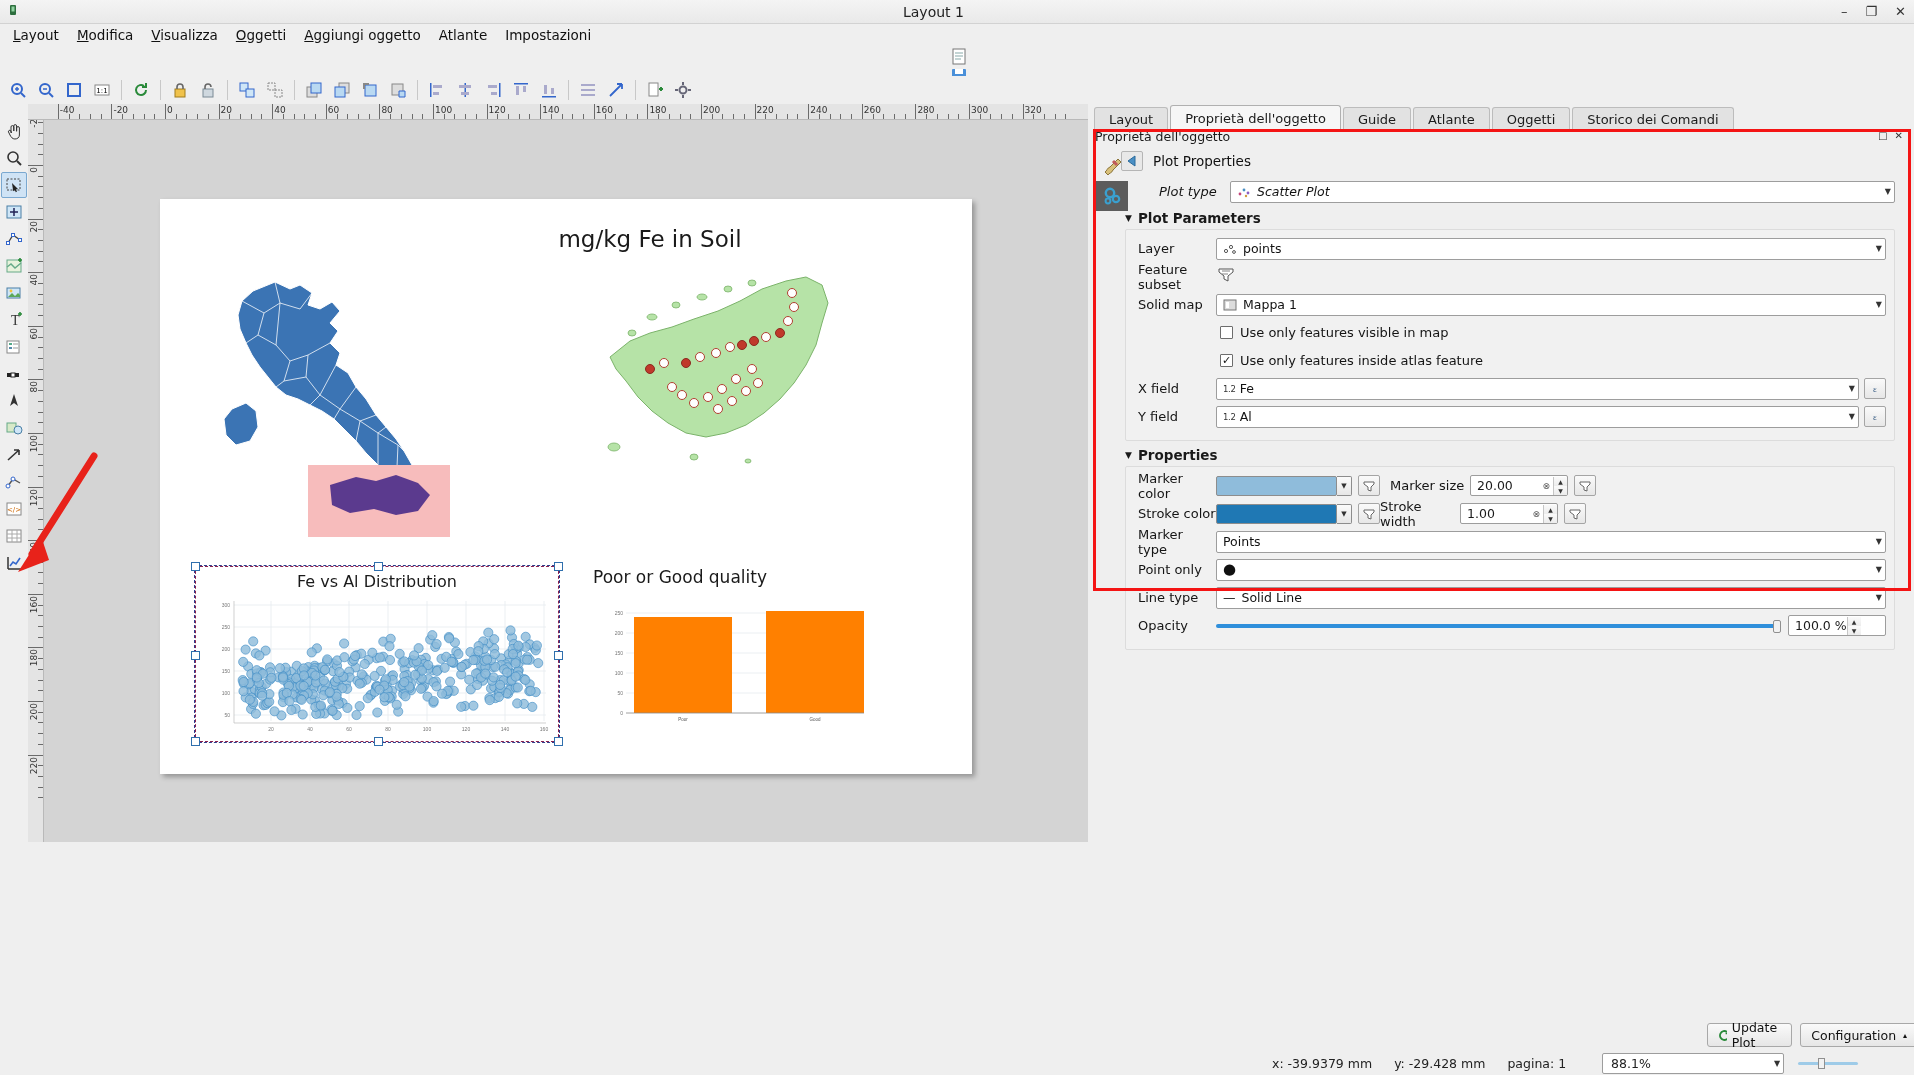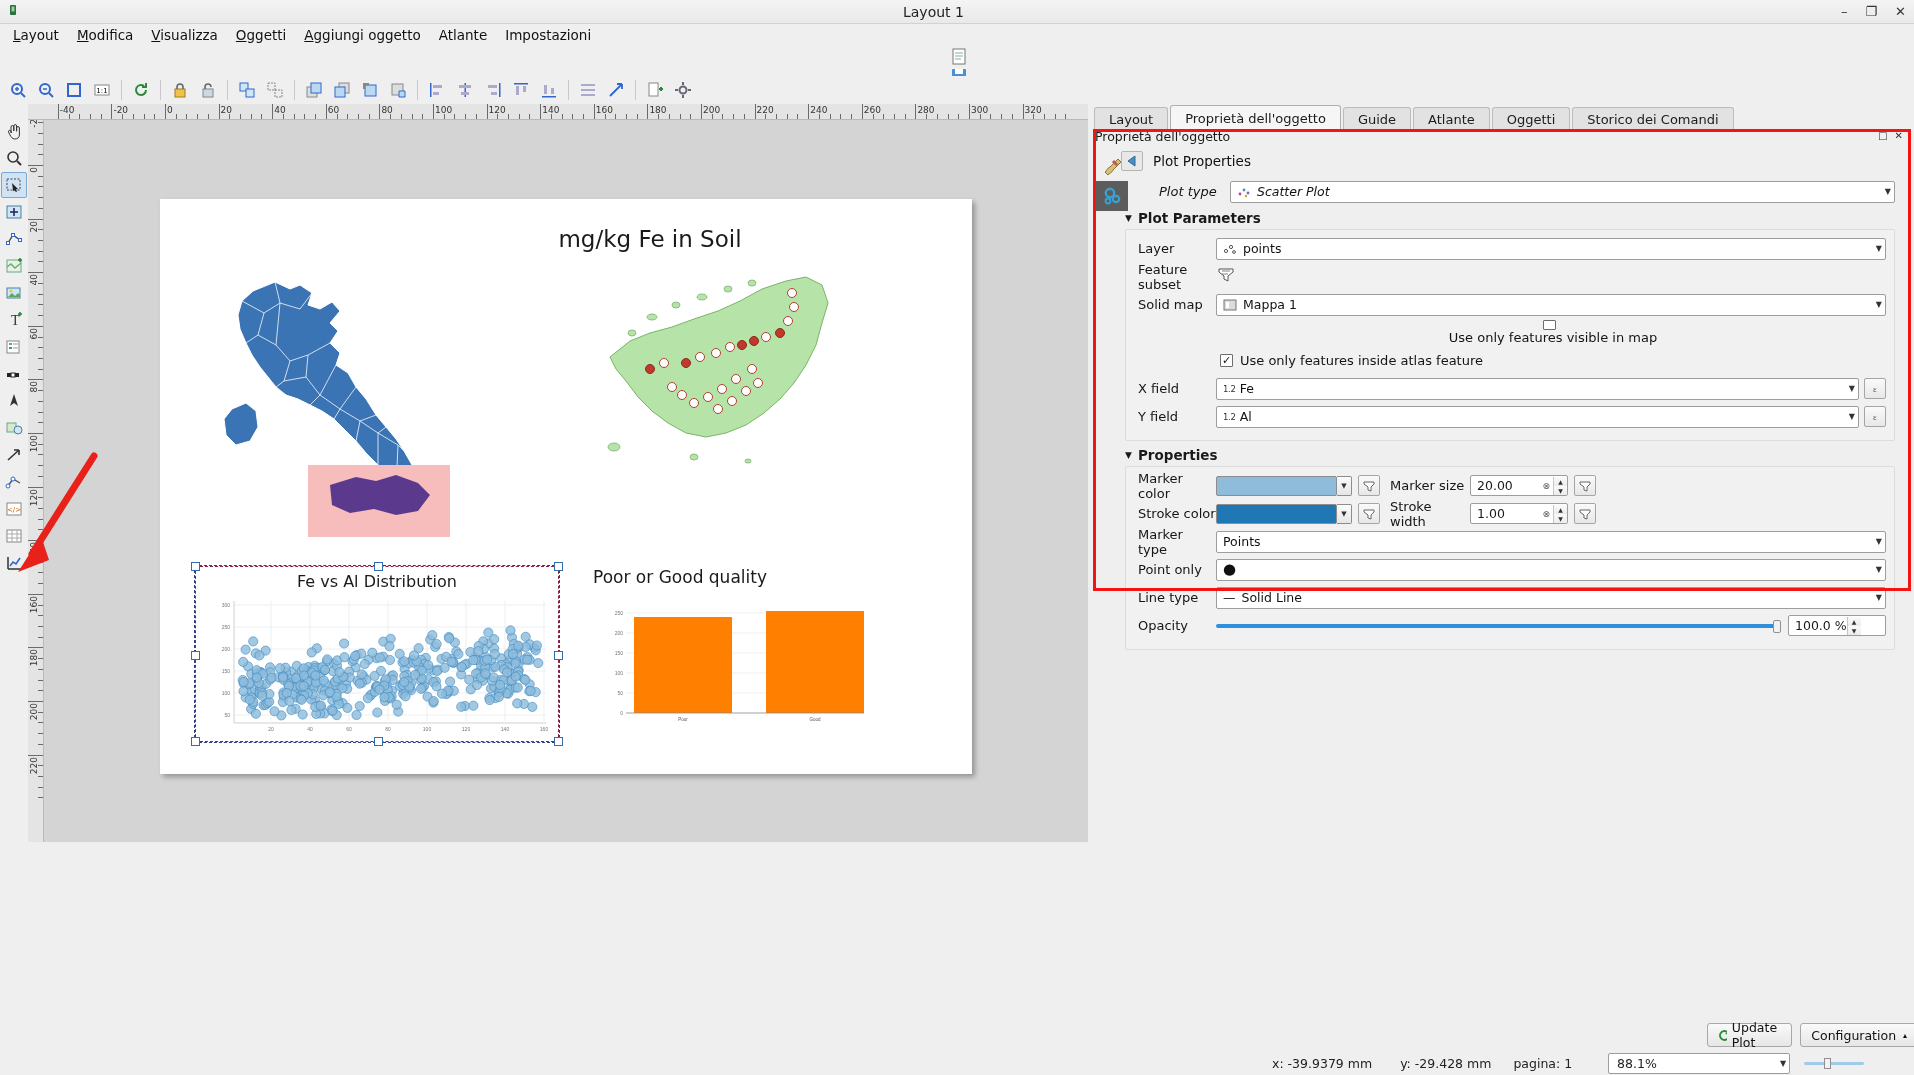--- a/index.html
+++ b/index.html
@@ -1499,21 +1499,21 @@
           <div class="combo" style="flex:1;">
             <svg width="14" height="12" style="margin-right:6px;">
                 <rect x="1" y="1" width="12" height="10" fill="#dcdcdc" stroke="#777"></rect>
                 <rect x="3" y="3" width="3" height="6" fill="#fff"></rect>
               </svg>
             <span>Mappa 1</span>
             <span class="cap">▼</span>
           </div>
         </div>
 
-        <div class="row" style="margin-left:86px;flex-direction:column;">
+        <div class="row" style="margin-left:86px;">
           <span class="chk">
               <span></span>
             </span>
           <span class="lbl">Use only features visible in map</span>
         </div>
 
         <div class="row" style="margin-left:86px;">
           <span class="chk">
               <span>✓</span>
             </span>
@@ -1586,21 +1586,21 @@
           <div class="lbl" style="width:78px; margin-left:4px;">Stroke color</div>
           <div style="display:flex; width:136px;">
             <div class="colorbox" style="flex:1; background:#1f78b4;"></div>
             <div class="dd-arrow">▼</div>
           </div>
           <div class="databtn" style="margin-left:6px;">
             <svg width="14" height="12">
                 <path d="M2 2h10v2l-3 3v4l-3-1V7L2 4z" fill="#fff" stroke="#666"></path>
               </svg>
           </div>
-          <div class="lbl" style="margin-left:10px; width:80px;">Stroke width</div>
+          <div class="lbl" style="margin-left:0; width:80px;">Stroke width</div>
           <div class="numbox" style="width:98px;">
             <span>1.00</span>
             <span class="clr">⊗</span>
             <span class="sp">
                 <i>▲</i>
                 <i>▼</i>
               </span>
           </div>
           <div class="databtn" style="margin-left:6px;">
             <svg width="14" height="12">
@@ -1664,21 +1664,21 @@
       <span>Update Plot</span>
     </div>
     <div class="btn" style="margin-left:8px;">
       <span>Configuration</span>
       <span style="margin-left:7px; font-size:8px;">▴</span>
     </div>
   </div>
 
   <div class="statusbar">
     <span style="margin-left:1272px;">x: -39.9379 mm</span>
-    <span style="margin-left:28px;">y: -29.428 mm</span>
+    <span style="margin-left:22px;">y: -29.428 mm</span>
     <span style="margin-left:22px;">pagina: 1</span>
     <div class="status-zoom" style="margin-left:36px;justify-content:space-between;">
       <span>88.1%</span>
       <span style="margin-left:auto; font-size:8px; color:#333;">▼</span>
     </div>
     <div style="margin-left:14px; width:60px; display:flex; align-items:center;">
       <div style="height:3px; background:#9ecbe8; flex:1; border-radius:2px; position:relative;">
         <div style="position:absolute; left:20px; top:-4px; width:7px; height:11px; background:#f2f2f2; border:1px solid #8f8f8f;"></div>
       </div>
     </div>

